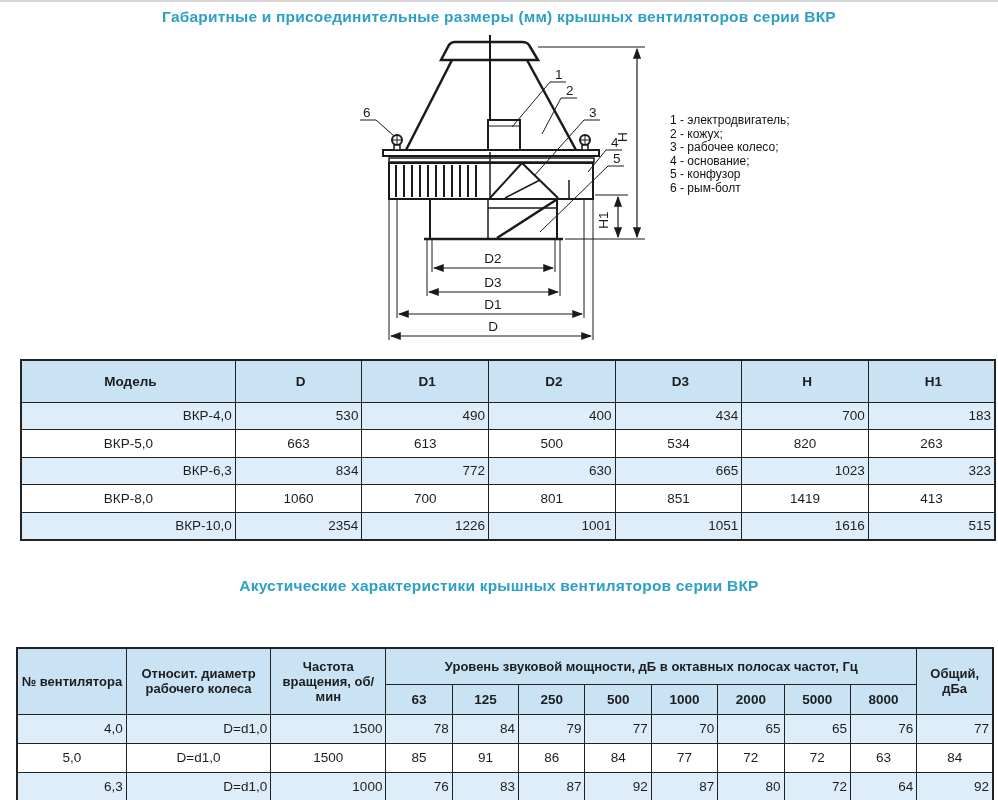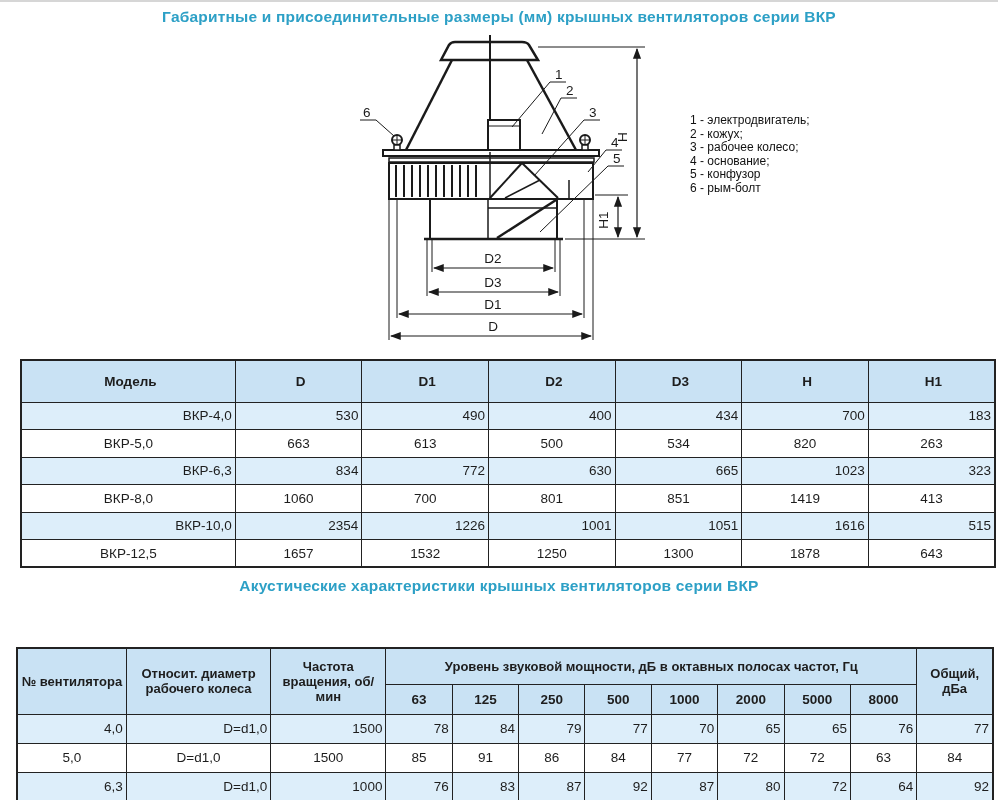--- a/index.html
+++ b/index.html
@@ -12,21 +12,21 @@
   .title {
     position: absolute; left: 0; width: 998px; text-align: center;
     font-size: 15.5px; font-weight: bold; color: #2da0c6; letter-spacing: 0.2px;
   }
   .title-1 { top: 6px; }
   .title-2 { top: 575px; }
 
   .diagram-wrap { position: absolute; left: 0; top: 30px; width: 998px; height: 326px; }
   .diagram-wrap svg { position: absolute; left: 0; top: 0; }
   .legend {
-    position: absolute; left: 690px; top: 82px;
+    position: absolute; left: 670px; top: 82px;
     font-size: 12px; line-height: 13.5px; color: #111; white-space: nowrap;
   }
 
   table { border-collapse: collapse; table-layout: fixed; background: #fff; }
   th, td {
     border: 1px solid #222; text-align: center; vertical-align: middle;
     font-size: 13.5px; padding: 0 3px;
   }
   th { background: #c9e2f4; font-weight: bold; }
   tr.stripe td { background: #ddeefa; text-align: right; }
@@ -241,29 +241,20 @@
           <td>413</td>
         </tr>
         <tr class="stripe">
           <td>ВКР-10,0</td>
           <td>2354</td>
           <td>1226</td>
           <td>1001</td>
           <td>1051</td>
           <td>1616</td>
           <td>515</td>
-        </tr>
-        <tr>
-          <td>ВКР-12,5</td>
-          <td>1657</td>
-          <td>1532</td>
-          <td>1250</td>
-          <td>1300</td>
-          <td>1878</td>
-          <td>643</td>
         </tr>
       </tbody>
   </table>
 
   <div class="title title-2">Акустические характеристики крышных вентиляторов серии ВКР</div>
 
   <table class="acoustic-table">
     <colgroup>
       <col style="width:11.2%">
         <col style="width:14.8%">

